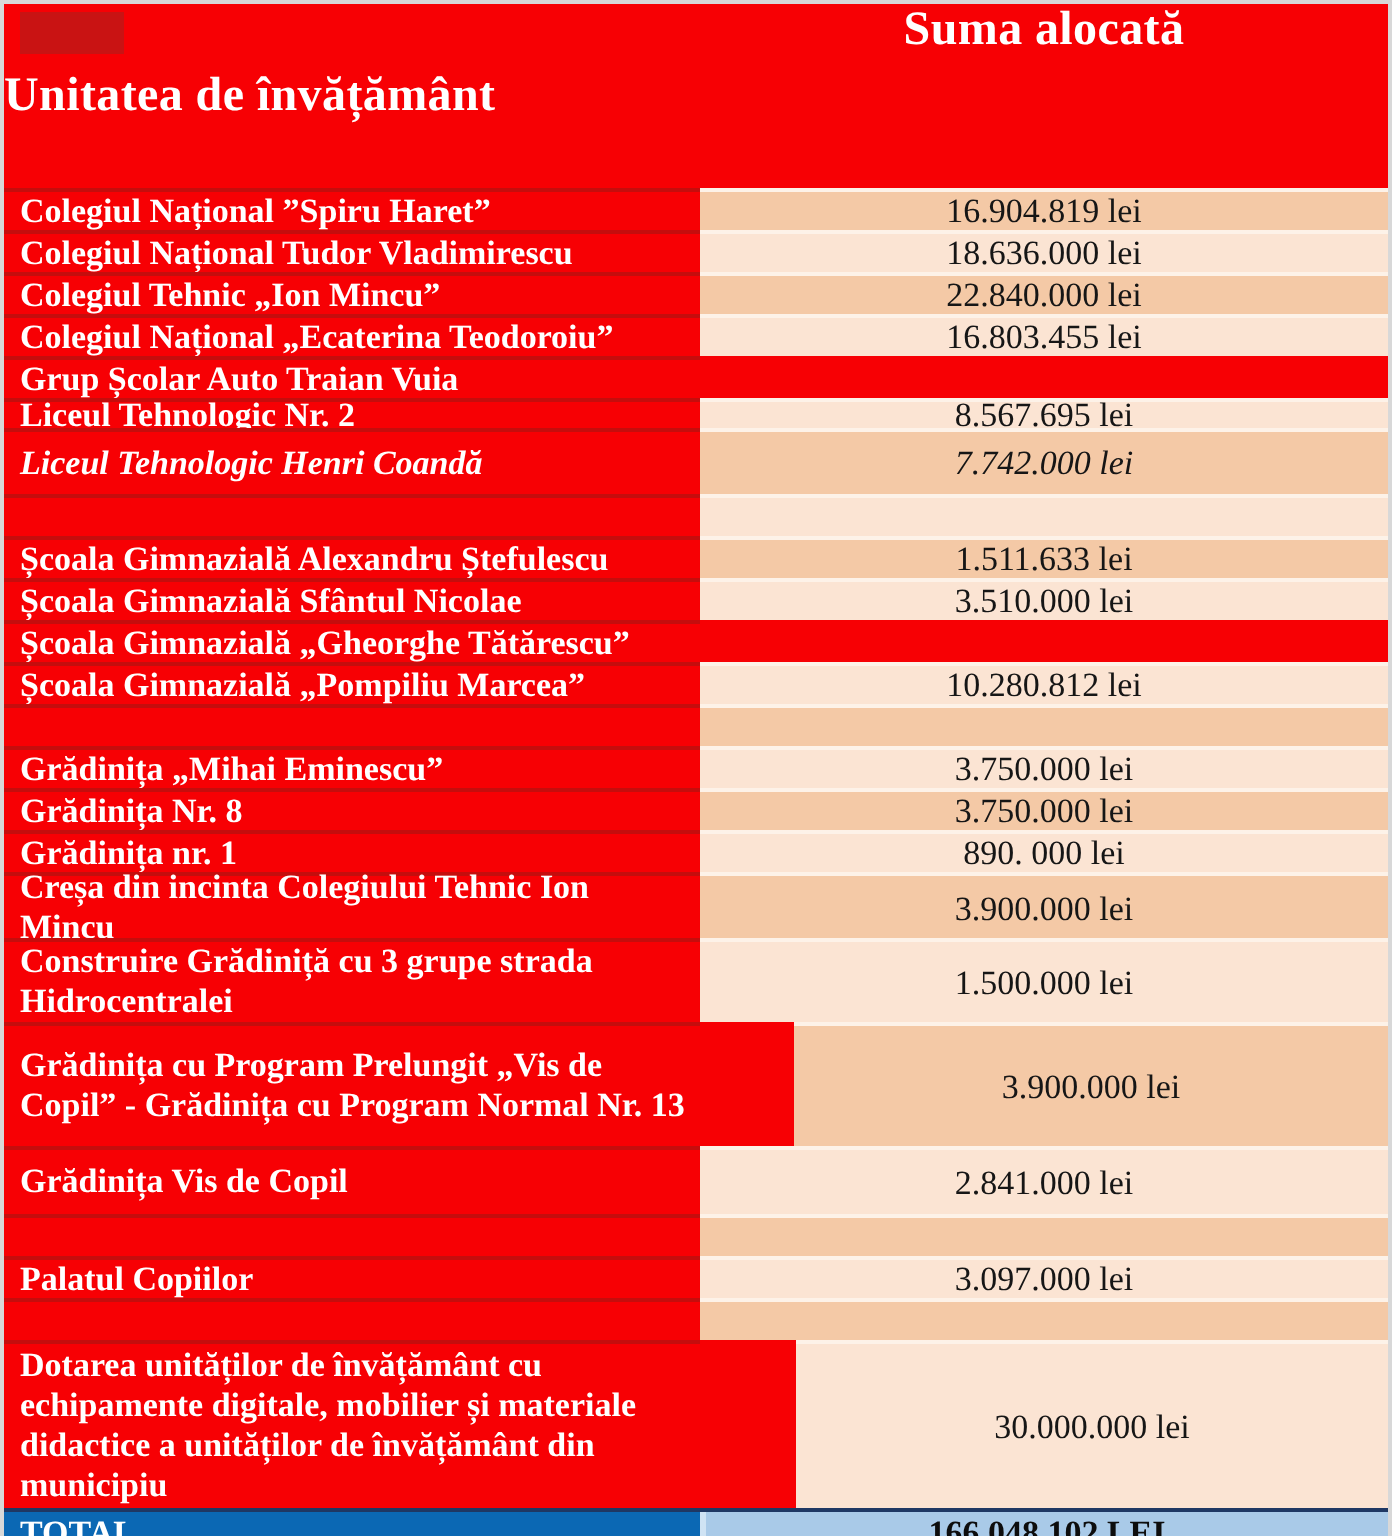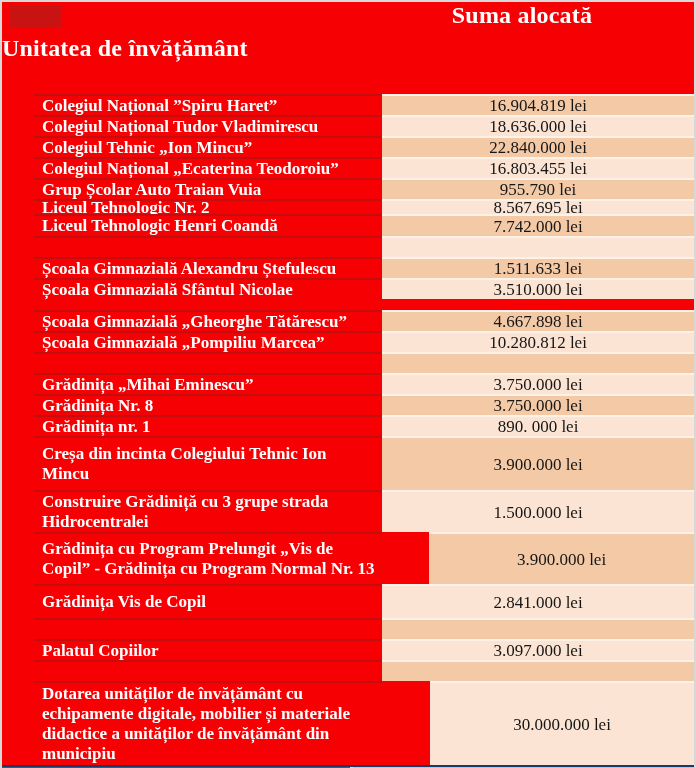--- a/index.html
+++ b/index.html
@@ -35,21 +35,21 @@
   }
   .header-left{
     width:348px;display:flex;align-items:center;padding-left:0;
   }
   .header-right{
     flex:1;display:flex;align-items:flex-start;justify-content:center;
   }
   .header h1{
     color:#ffffff;font-size:24px;font-weight:bold;letter-spacing:.2px;
   }
-  .row{display:flex;padding-left:32px;}
+  .row{display:flex;}
   .cell-name{
     width:348px;background:var(--red);
     border-top:2px solid var(--dark-red);
     display:flex;align-items:center;
     padding:0 6px 0 8px;
     color:#ffffff;font-weight:bold;font-size:17px;line-height:20px;
   }
   .cell-value{
     flex:1;border-top:2px solid var(--peach-sep);
     display:flex;align-items:center;justify-content:center;
@@ -119,39 +119,39 @@
 
   <div class="row shade-light" style="height: 21px;">
     <div class="cell-name">
           <span>Colegiul Național „Ecaterina Teodoroiu”</span>
         </div>
     <div class="cell-value">
           <span>16.803.455 lei</span>
         </div>
   </div>
 
-  <div class="row shade-dark" style="height: 21px;">
+  <div class="row shade-dark" style="height: 21px; flex-direction: column;">
     <div class="cell-name">
           <span>Grup Școlar Auto Traian Vuia</span>
         </div>
     <div class="cell-value">
           <span>955.790 lei</span>
         </div>
   </div>
 
   <div class="row shade-light" style="height: 15px;">
     <div class="cell-name">
           <span>Liceul Tehnologic Nr. 2</span>
         </div>
     <div class="cell-value">
           <span>8.567.695 lei</span>
         </div>
   </div>
 
-  <div class="row shade-dark" style="height: 22px;">
+  <div class="row shade-dark" style="height: 33px; font-style: italic;">
     <div class="cell-name">
           <span>Liceul Tehnologic Henri Coandă</span>
         </div>
     <div class="cell-value">
           <span>7.742.000 lei</span>
         </div>
   </div>
 
   <div class="row shade-light" style="height: 21px;">
     <div class="cell-name">
@@ -173,27 +173,24 @@
 
   <div class="row shade-light" style="height: 21px;">
     <div class="cell-name">
           <span>Școala Gimnazială Sfântul Nicolae</span>
         </div>
     <div class="cell-value">
           <span>3.510.000 lei</span>
         </div>
   </div>
 
-  <div class="row shade-dark" style="height: 21px; margin-top: 11px;">
+  <div class="row shade-dark" style="height: 21px;">
     <div class="cell-name">
           <span>Școala Gimnazială „Gheorghe Tătărescu”</span>
         </div>
-    <div class="cell-value">
-          <span>4.667.898 lei</span>
-        </div>
   </div>
 
   <div class="row shade-light" style="height: 21px;">
     <div class="cell-name">
           <span>Școala Gimnazială „Pompiliu Marcea”</span>
         </div>
     <div class="cell-value">
           <span>10.280.812 lei</span>
         </div>
   </div>
@@ -227,39 +224,39 @@
 
   <div class="row shade-light" style="height: 21px;">
     <div class="cell-name">
           <span>Grădinița nr. 1</span>
         </div>
     <div class="cell-value">
           <span>890. 000 lei</span>
         </div>
   </div>
 
-  <div class="row shade-dark value-top" style="height: 54px;">
+  <div class="row shade-dark value-top" style="height: 33px;">
     <div class="cell-name">
           <span>Creșa din incinta Colegiului Tehnic Ion Mincu</span>
         </div>
     <div class="cell-value">
           <span>3.900.000 lei</span>
         </div>
   </div>
 
   <div class="row shade-light value-top" style="height: 42px;">
     <div class="cell-name">
           <span>Construire Grădiniță cu 3 grupe strada Hidrocentralei</span>
         </div>
     <div class="cell-value">
           <span>1.500.000 lei</span>
         </div>
   </div>
 
-  <div class="row shade-dark value-top" style="height: 52px; gap: 47px;">
+  <div class="row shade-dark value-top" style="height: 62px; gap: 47px;">
     <div class="cell-name">
           <span>Grădinița cu Program Prelungit „Vis de Copil” - Grădinița cu Program Normal Nr. 13</span>
         </div>
     <div class="cell-value">
           <span>3.900.000 lei</span>
         </div>
   </div>
 
   <div class="row shade-light" style="height: 34px;">
     <div class="cell-name">

